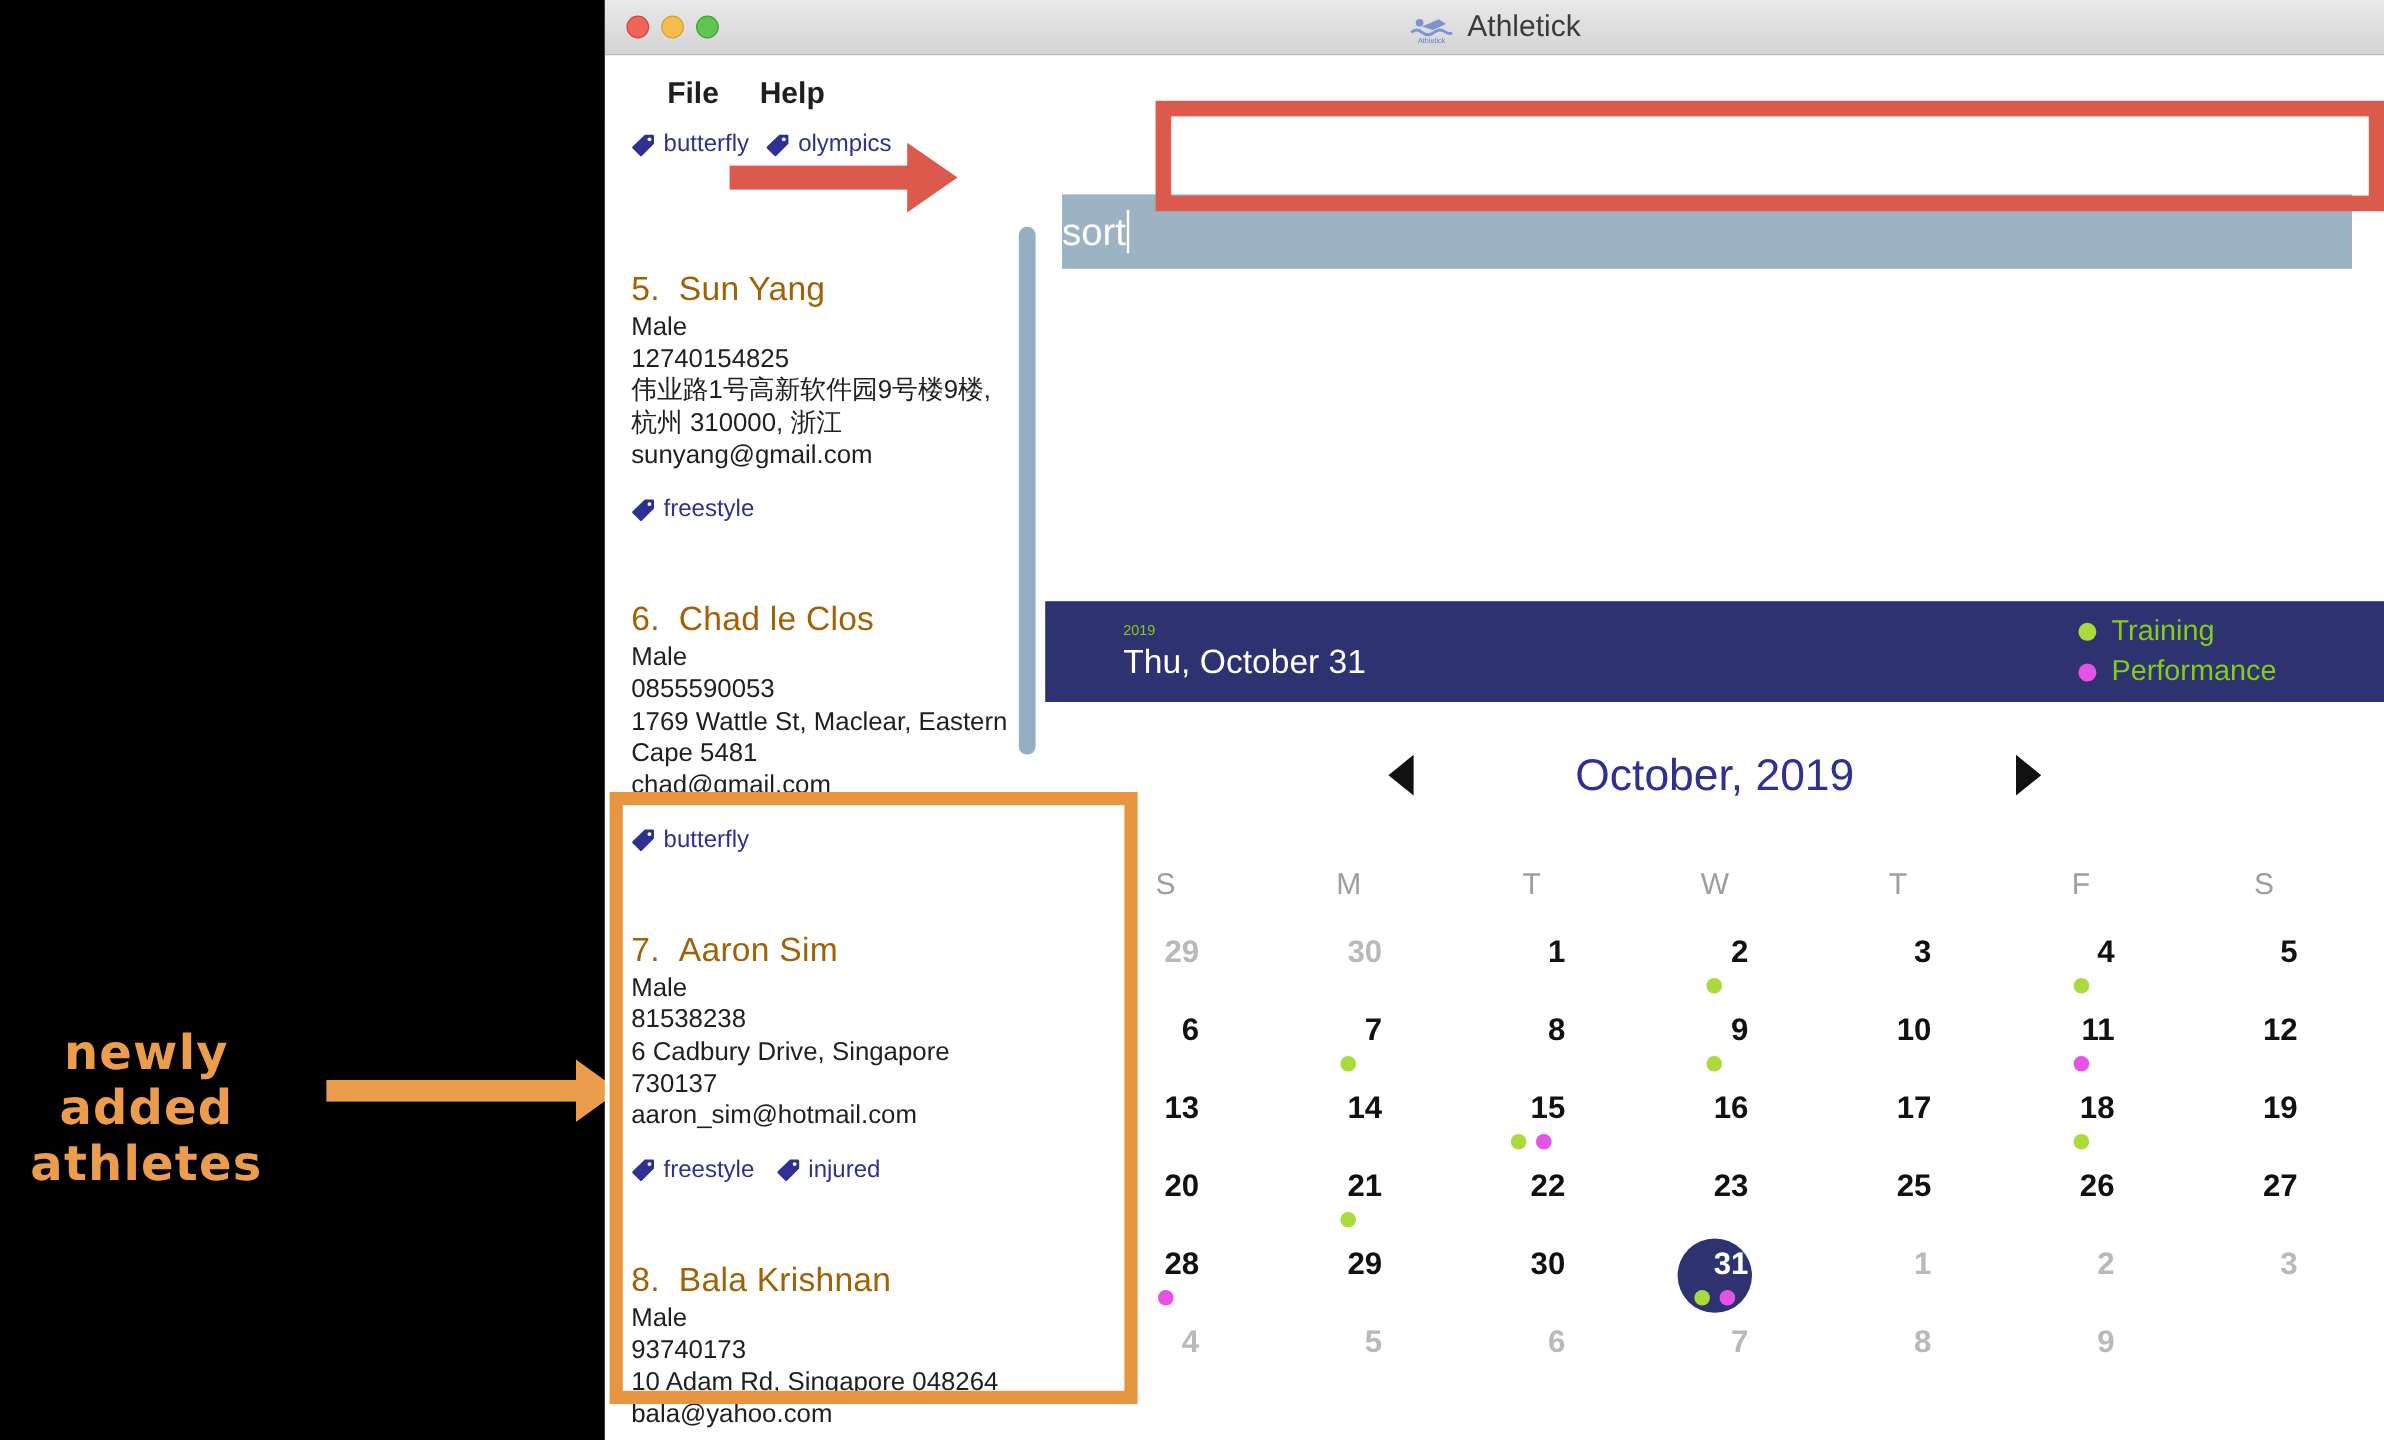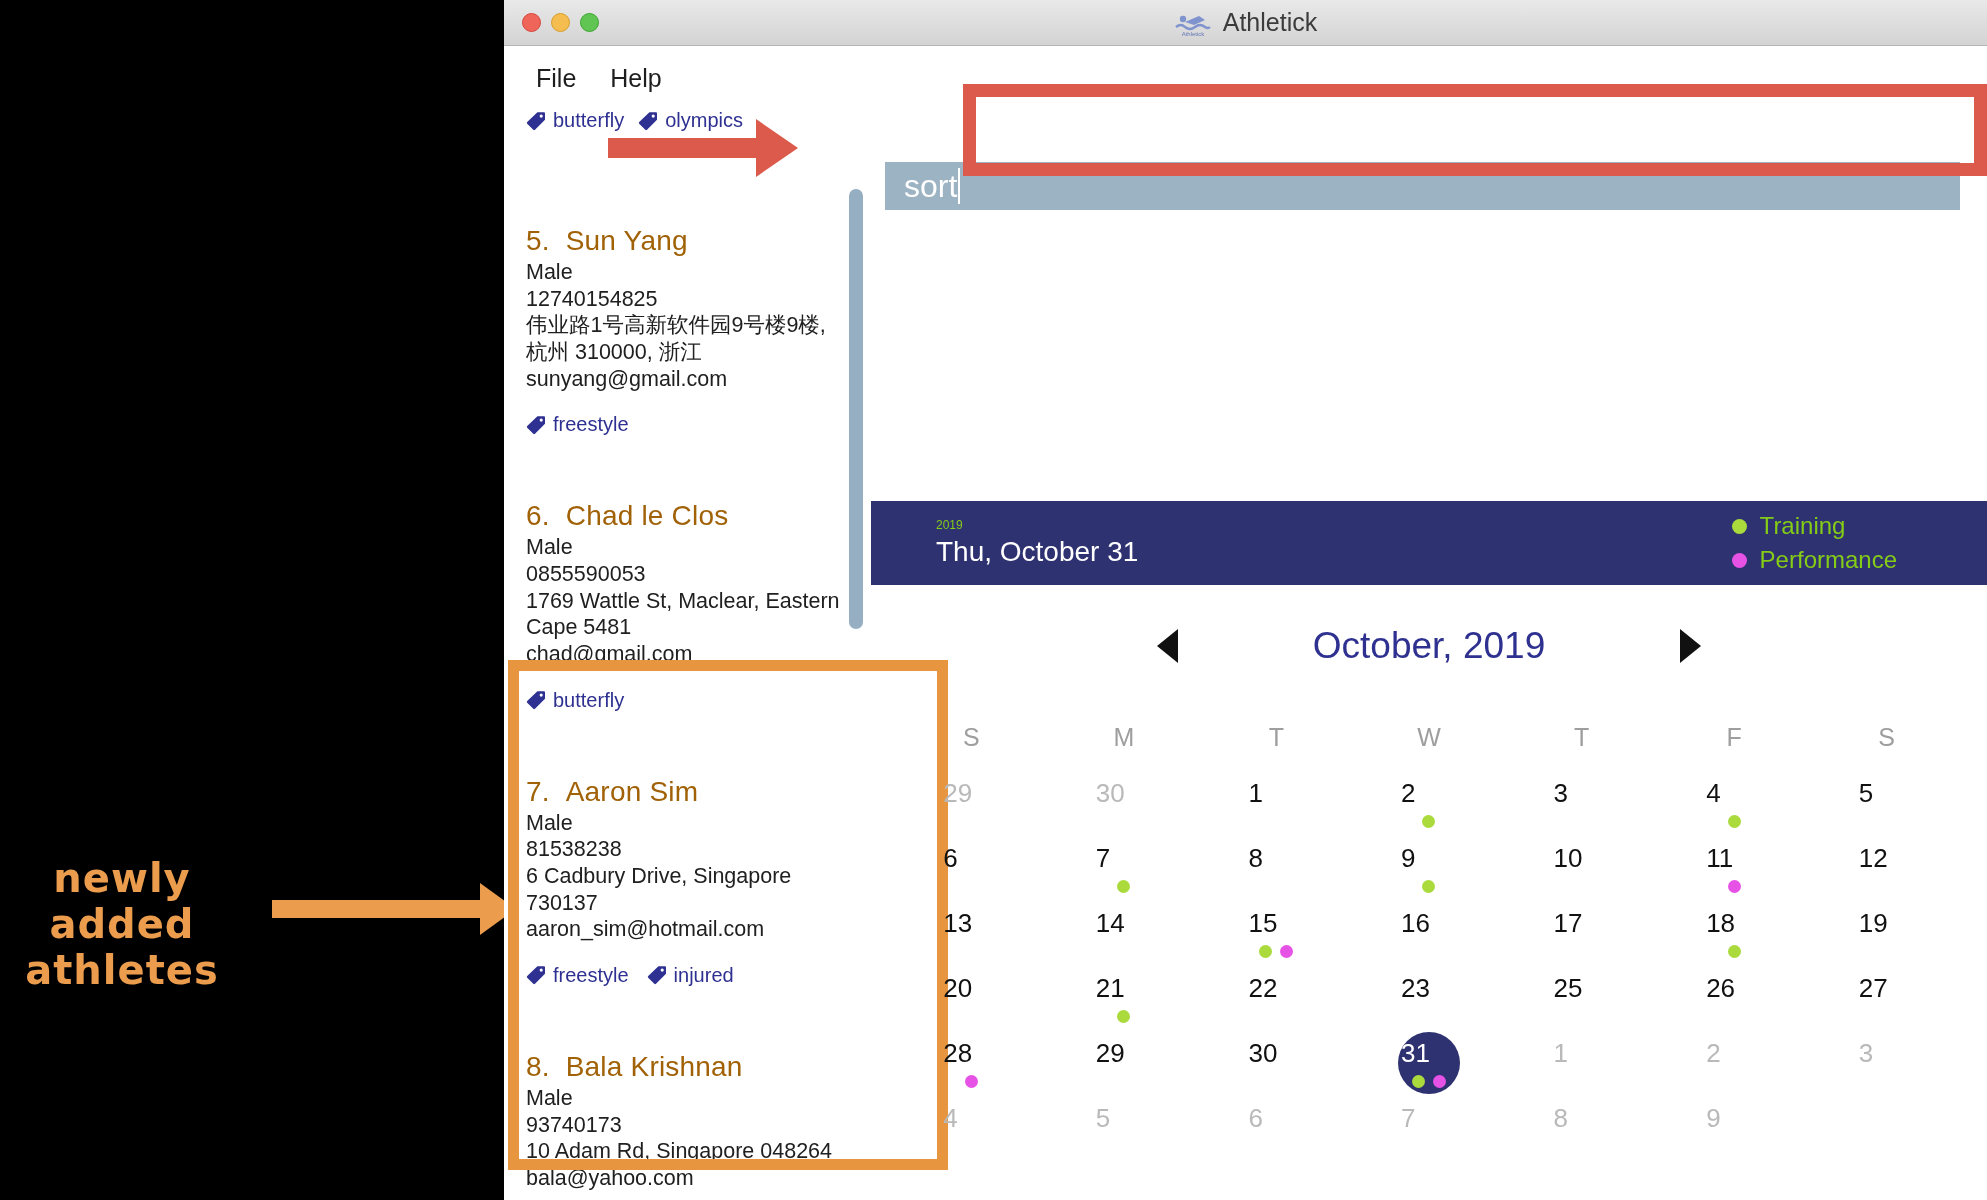--- a/index.html
+++ b/index.html
@@ -83,22 +83,22 @@
   #title-group {
     position: absolute; left: 0; right: 0;
     display: flex; align-items: flex-end; justify-content: center;
     gap: 11px;
     font-size: 25px; color: #3b3b3b;
   }
   #app-logo { display: block; }
 
   #menubar {
     display: flex; gap: 10px;
-    padding: 16px 0 6px 20px;
-    font-size: 25px; color: #1e1e1e;
+    padding: 16px 0 6px 40px;
+    font-size: 25px; color: #1e1e1e; font-weight: bold;
   }
   .menu-item { padding: 2px 12px; cursor: default; }
 
   #body { display: flex; height: calc(1200px - 46px); }
 
   
   #leftpanel {
     width: 367px;
     position: relative;
     padding: 0;
@@ -132,26 +132,25 @@
   .athlete { padding: 4px 0 12px 22px; }
   .athlete .name { font-size: 28px; color: #a16207; margin-bottom: 2px; letter-spacing: .2px; margin-top: 48px; }
   .athlete .line { font-size: 21.5px; color: #202020; line-height: 1.24; }
   .athlete .tags { display: flex; gap: 18px; margin-top: 21px; align-items: center; }
 
   
   #rightpanel { flex: 1; position: relative; background: #fff; }
   #cmdbox {
     position: absolute;
     left: 14px; top: 61px;
-    width: 1075px; height: 48px;
+    width: 1075px; height: 62px;
     background: #9cb3c3;
     color: #fff;
     font-size: 32px;
     display: flex; align-items: center;
-    padding-left: 19px;
   }
   #cmdcursor {
     display: inline-block;
     width: 2px; height: 36px;
     background: #fff;
     margin-left: 1px;
   }
 
   #cal-header {
     position: absolute;
@@ -197,22 +196,23 @@
   }
   .daycell {
     height: 65px;
     display: flex; flex-direction: column;
     align-items: center; justify-content: flex-start;
     position: relative;
   }
   .daynum {
     font-size: 26px; color: #111;
     line-height: 30px;
-    width: 56px; text-align: left;
+    width: 56px; text-align: right;
     z-index: 2;
+    font-weight: bold;
   }
   .daycell.muted .daynum { color: #b9b9b9; }
   .daycell .dots {
     display: flex; gap: 8px; margin-top: 7px; height: 13px;
     z-index: 2;
   }
   .ev-dot { width: 13px; height: 13px; border-radius: 50%; }
   .daycell.selected .sel-circle {
     position: absolute;
     top: -6px; left: 50%; transform: translateX(-50%);

